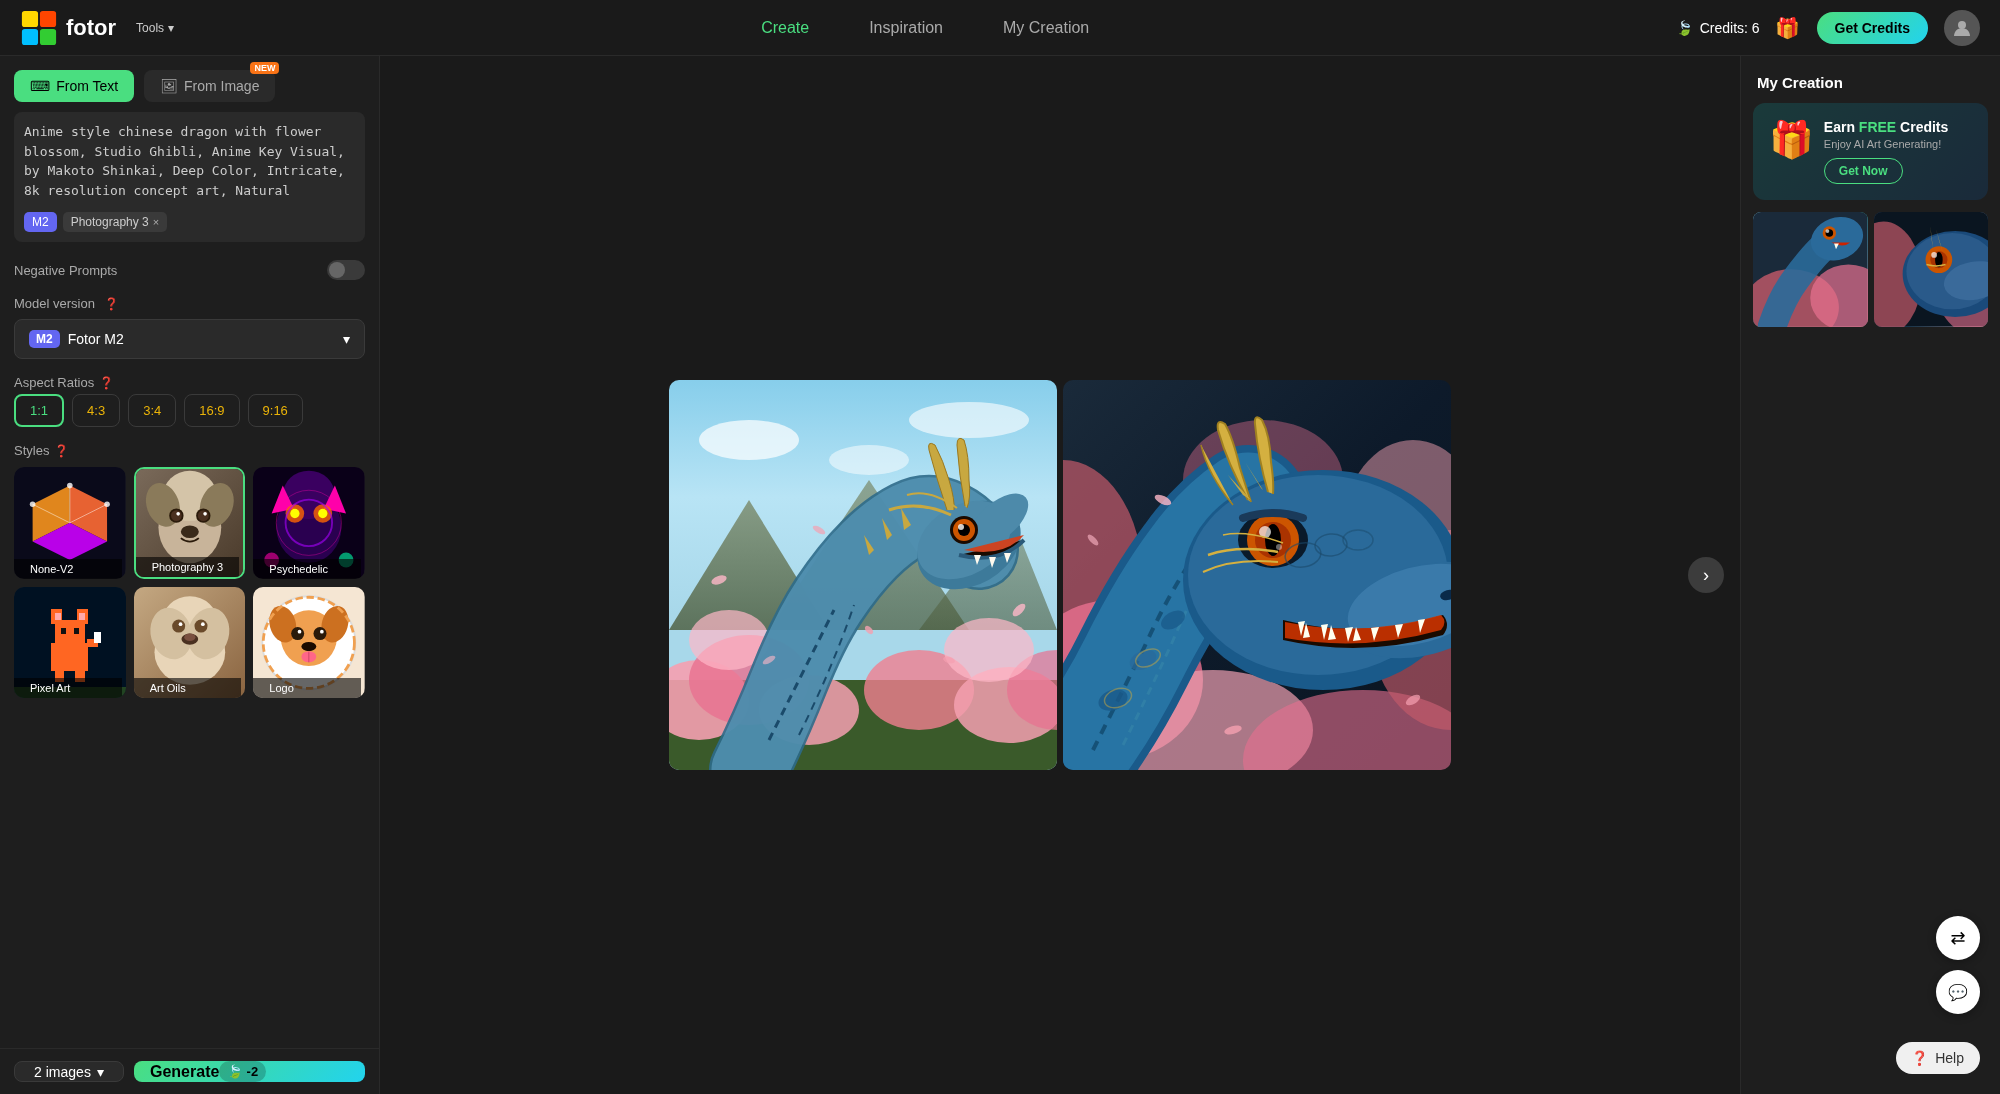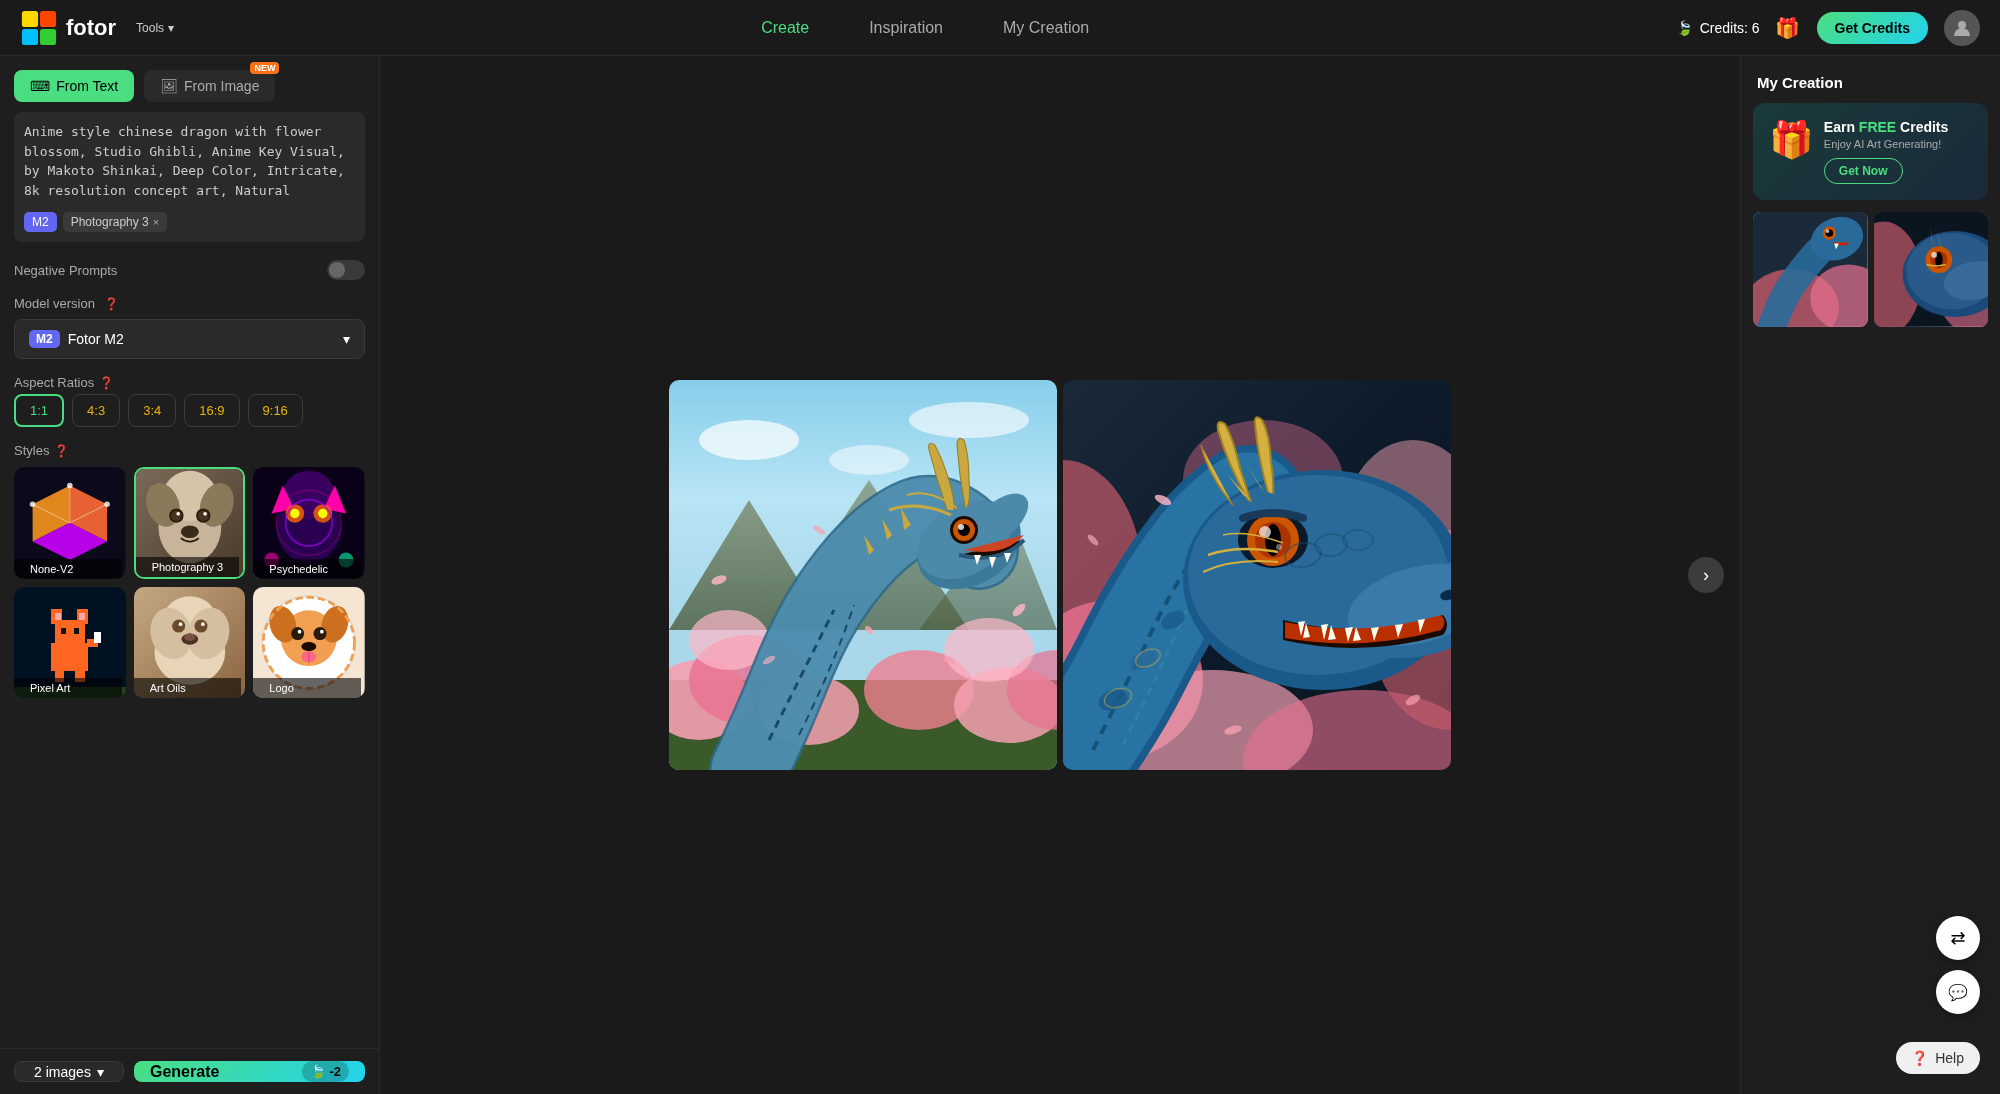--- a/index.html
+++ b/index.html
@@ -365,21 +365,20 @@
       flex: 1;
       background: linear-gradient(135deg, #4ade80, #22d3ee);
       border: none;
       border-radius: 8px;
       color: #000;
       font-size: 16px;
       font-weight: 700;
       cursor: pointer;
       display: flex;
       align-items: center;
-      justify-content: space-between;
       padding: 0 16px;
     }
     .generate-cost {
       background: rgba(0,0,0,0.2);
       padding: 3px 8px;
       border-radius: 12px;
       font-size: 13px;
       display: flex;
       align-items: center;
       gap: 3px;

